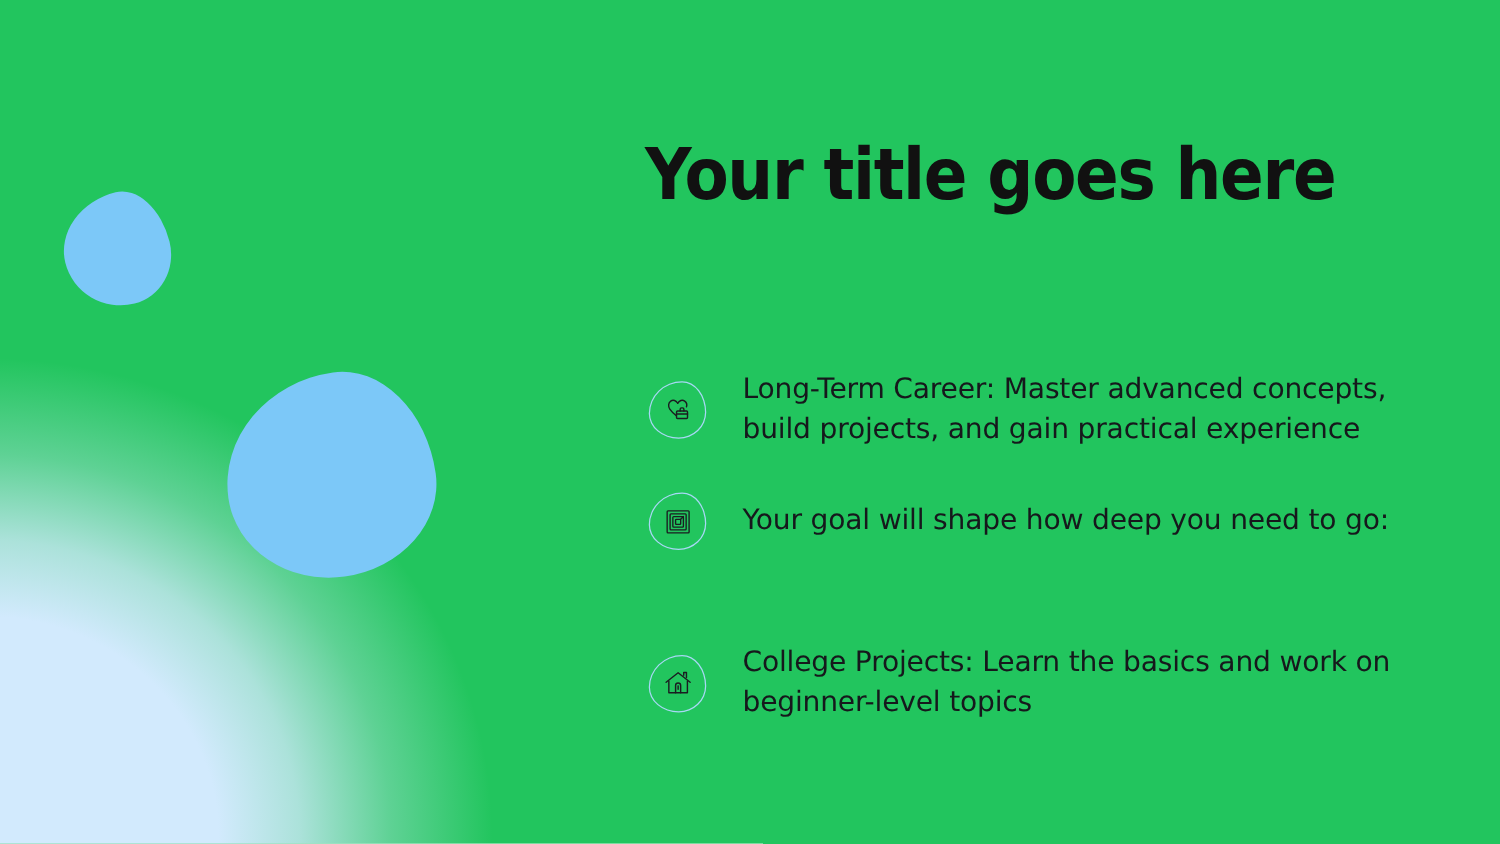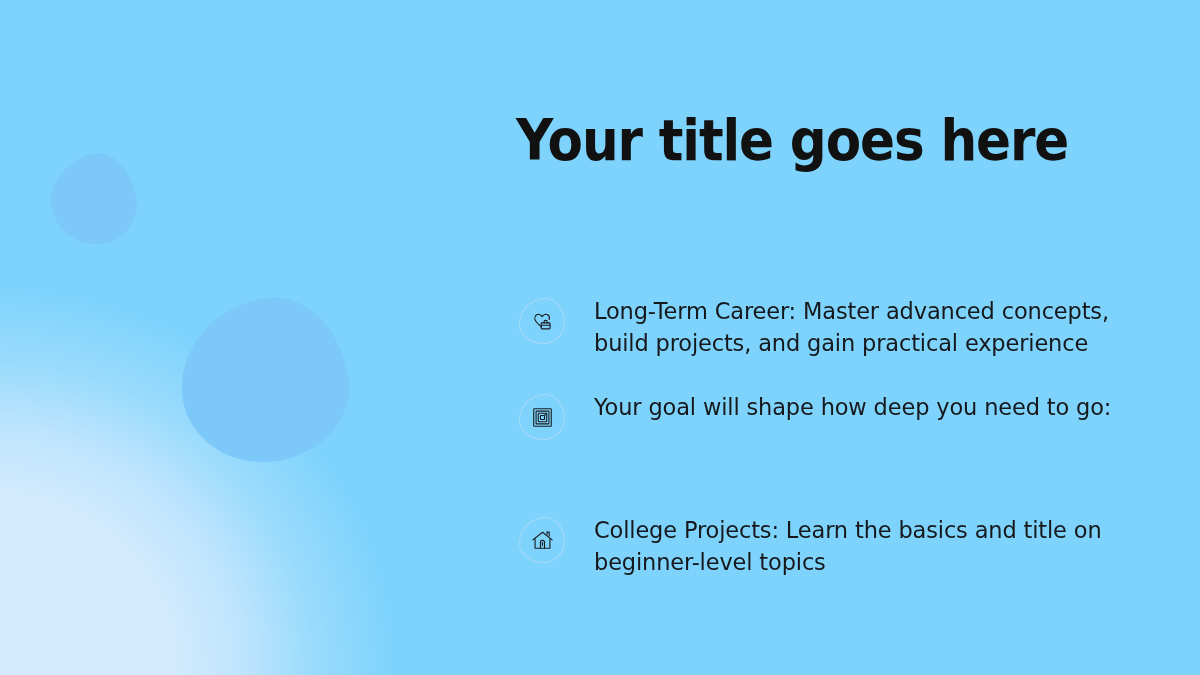--- a/index.html
+++ b/index.html
@@ -7,21 +7,21 @@
   html, body {
     width:1200px; height:675px;
     background:#ffffff;
     font-family:"Liberation Sans", sans-serif;
     overflow:hidden;
   }
 
   #slide {
     position:relative;
     width:1200px; height:675px;
-    background:#7dd3fc;
+    background:#22c55e;
     overflow:hidden;
   }
 
   
   .decor-layer {
     position:absolute;
     inset:0;
     pointer-events:none;
   }
 
@@ -90,21 +90,21 @@
     position:absolute;
     left:0;
     top:296px;
     width:600px;
   }
 
   .bullet-item {
     position:absolute;
     left:0;
     display:flex;
-    align-items:flex-start;
+    align-items:center;
     width:600px;
   }
 
   .bullet-item.i0 { top:0px; }
   .bullet-item.i1 { top:96px; }
   .bullet-item.i2 { top:219px; }
 
   .badge {
     position:relative;
     flex:0 0 auto;
@@ -190,18 +190,18 @@
         <div class="badge">
           <div class="badge-ring"></div>
           <svg viewBox="0 0 32 32" fill="none" stroke="#1b1d21" stroke-width="1.35" stroke-linecap="round" stroke-linejoin="round">
             <path d="M4.6 15.2L16 6.2l11.4 9.0"></path>
             <path d="M7.2 14.1V25.2h17.6V14.1"></path>
             <path d="M21.3 8.6V6.0h2.6v4.6"></path>
             <path d="M13.6 25.2v-7.0a2.4 2.4 0 0 1 4.8 0v7.0"></path>
             <path d="M16 18.6v3.2"></path>
           </svg>
         </div>
-        <div class="bullet-text">College Projects: Learn the basics and title on beginner-level topics</div>
+        <div class="bullet-text">College Projects: Learn the basics and work on beginner-level topics</div>
       </div>
 
     </div>
   </div>
 </div>
 
 </body></html>

